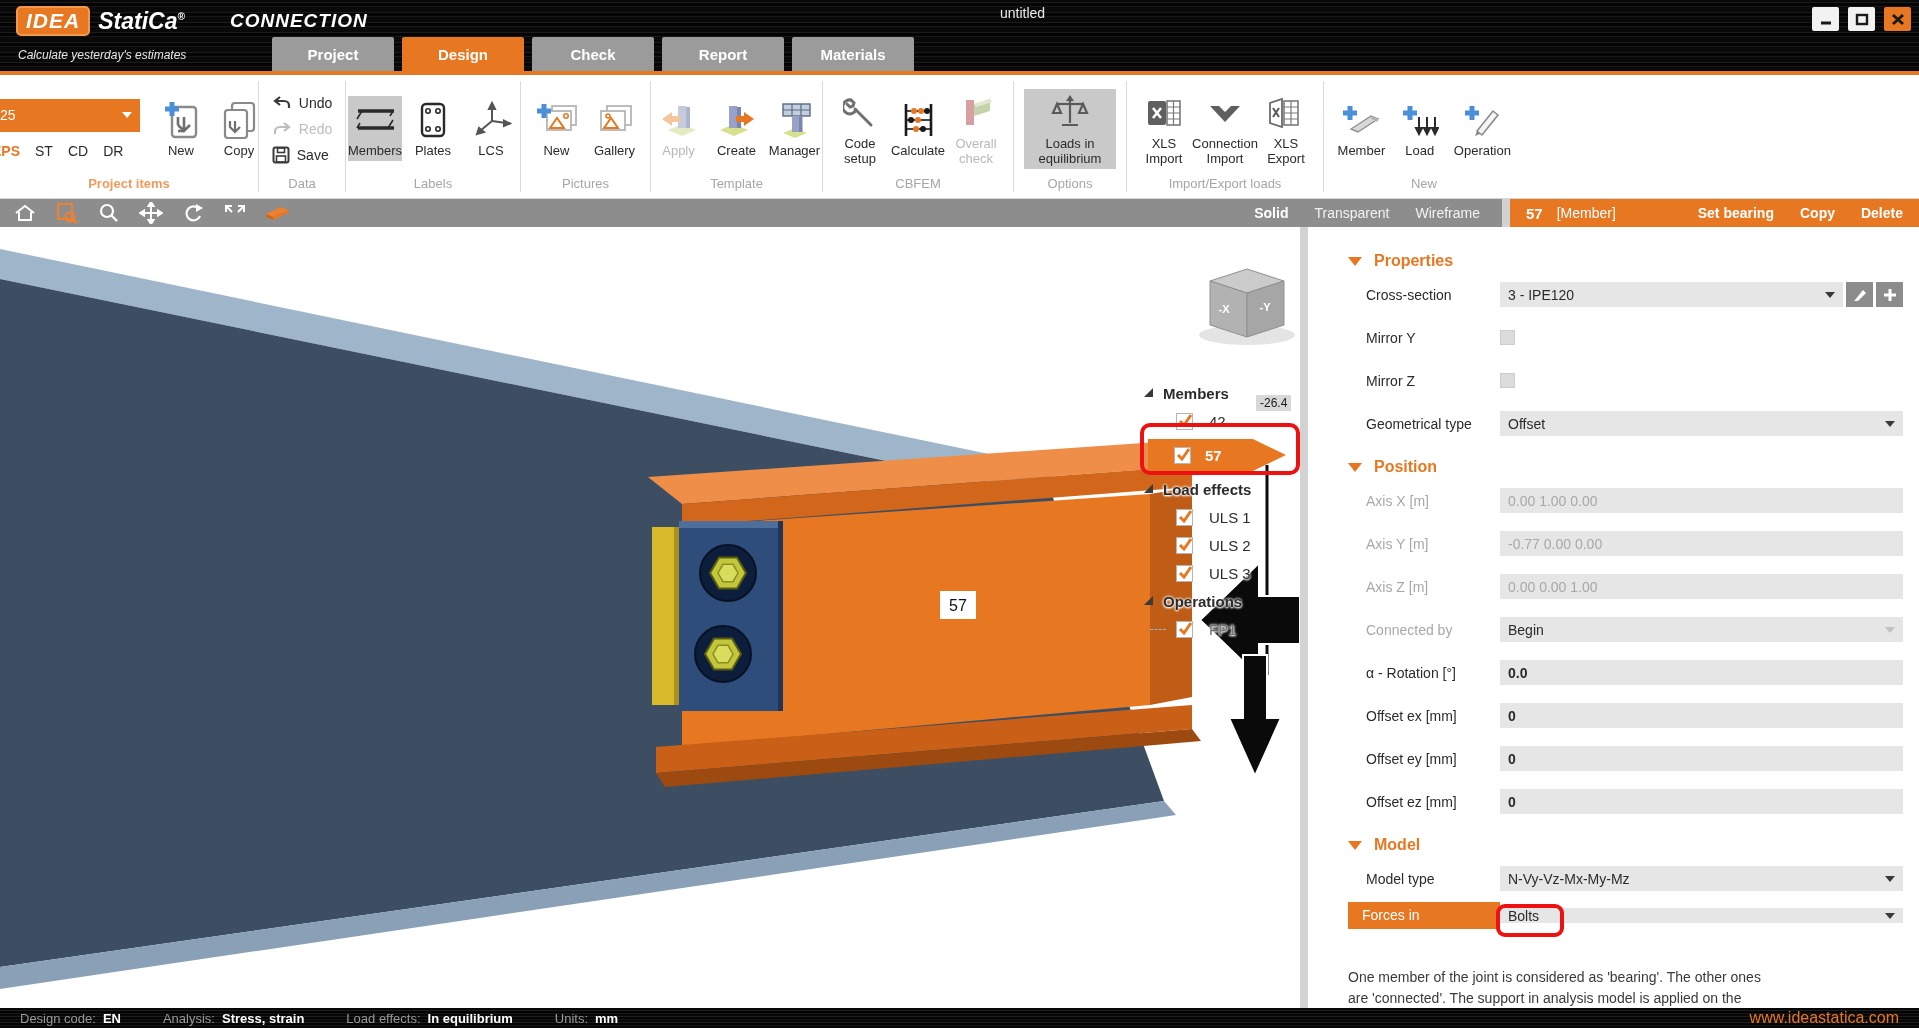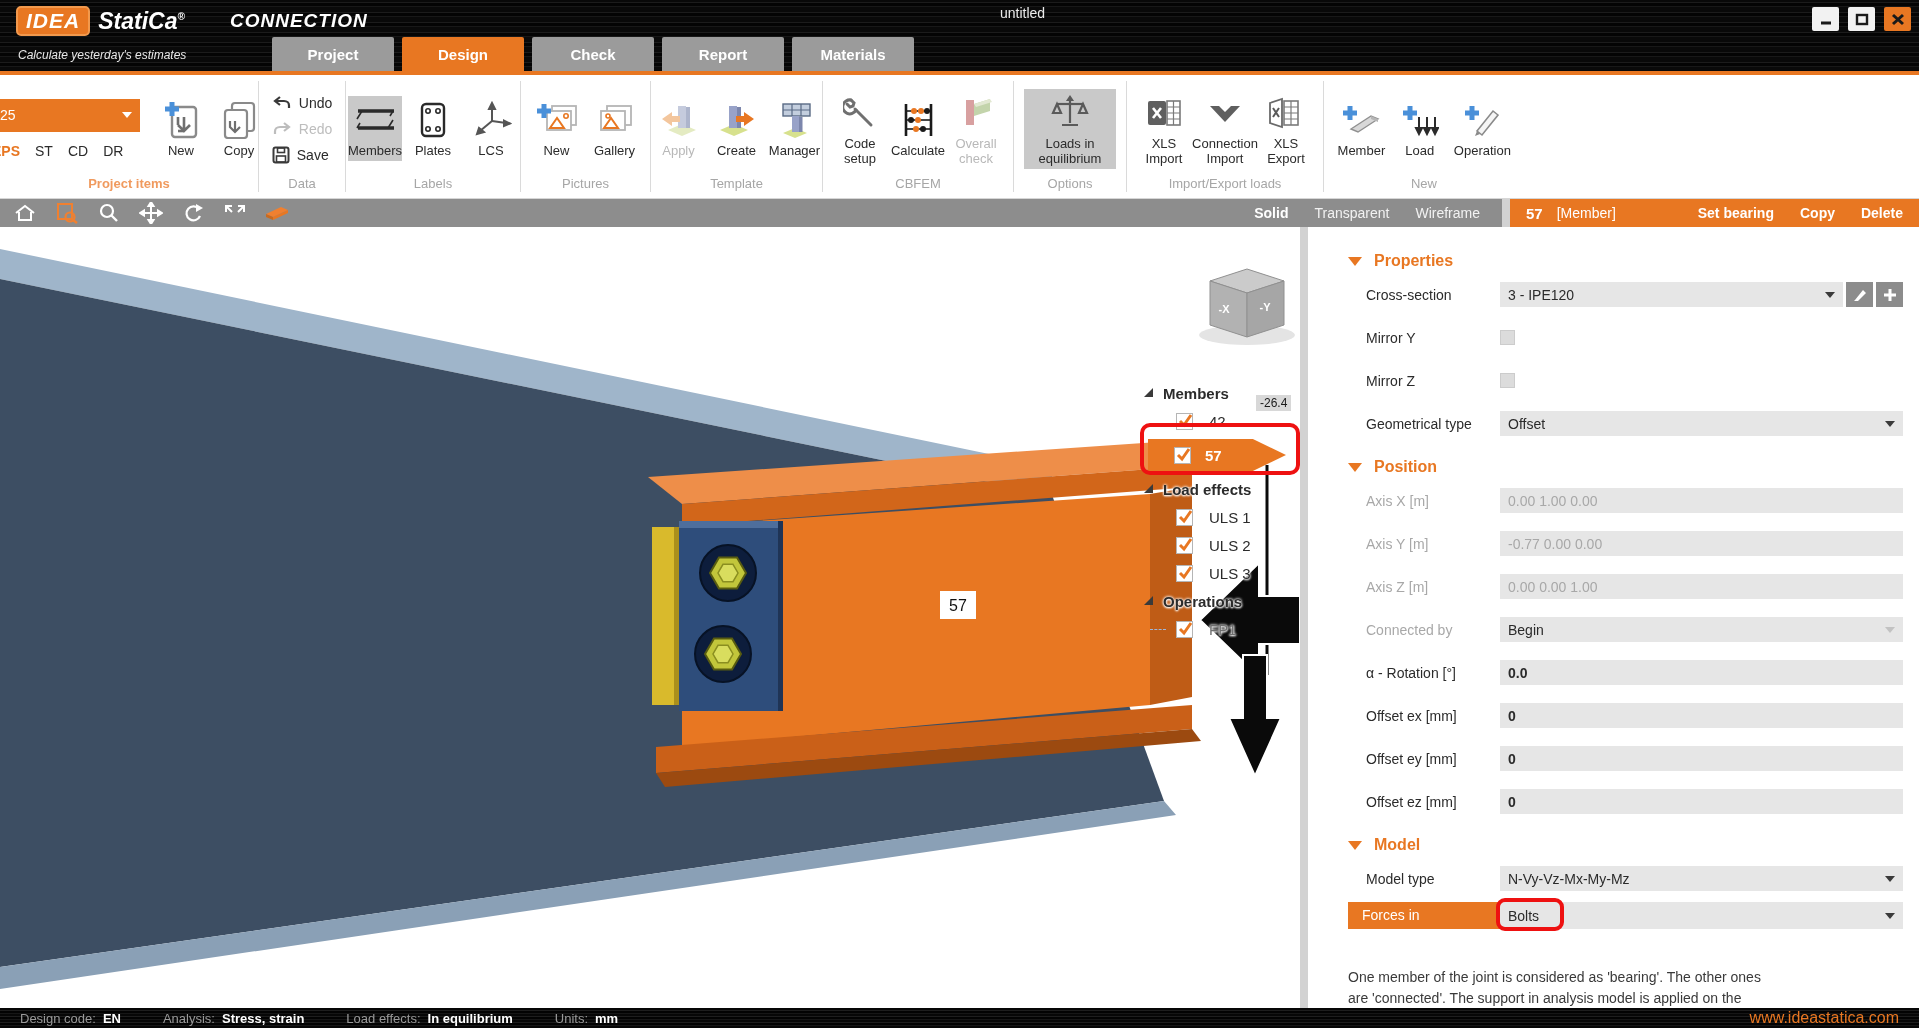--- a/index.html
+++ b/index.html
@@ -809,21 +809,21 @@
       </div>
       <div class="prow">
         <span class="plabel">Model type</span>
         <div class="pfield">
           <span>N-Vy-Vz-Mx-My-Mz</span>
           <span class="caret"></span>
         </div>
       </div>
       <div class="prow" style="height:27px">
         <span class="plabel hl" style="width:152px">Forces in</span>
-        <div class="pfield" style="height:27px">
+        <div class="pfield" style="height:15px">
           <span>Bolts</span>
           <span class="caret"></span>
           <div class="bolts-annot"></div>
         </div>
       </div>
 
       <p class="pnote">One member of the joint is considered as 'bearing'. The other ones are 'connected'. The support in analysis model is applied on the bearing member.</p>
     </div>
   </div>
 </div>

